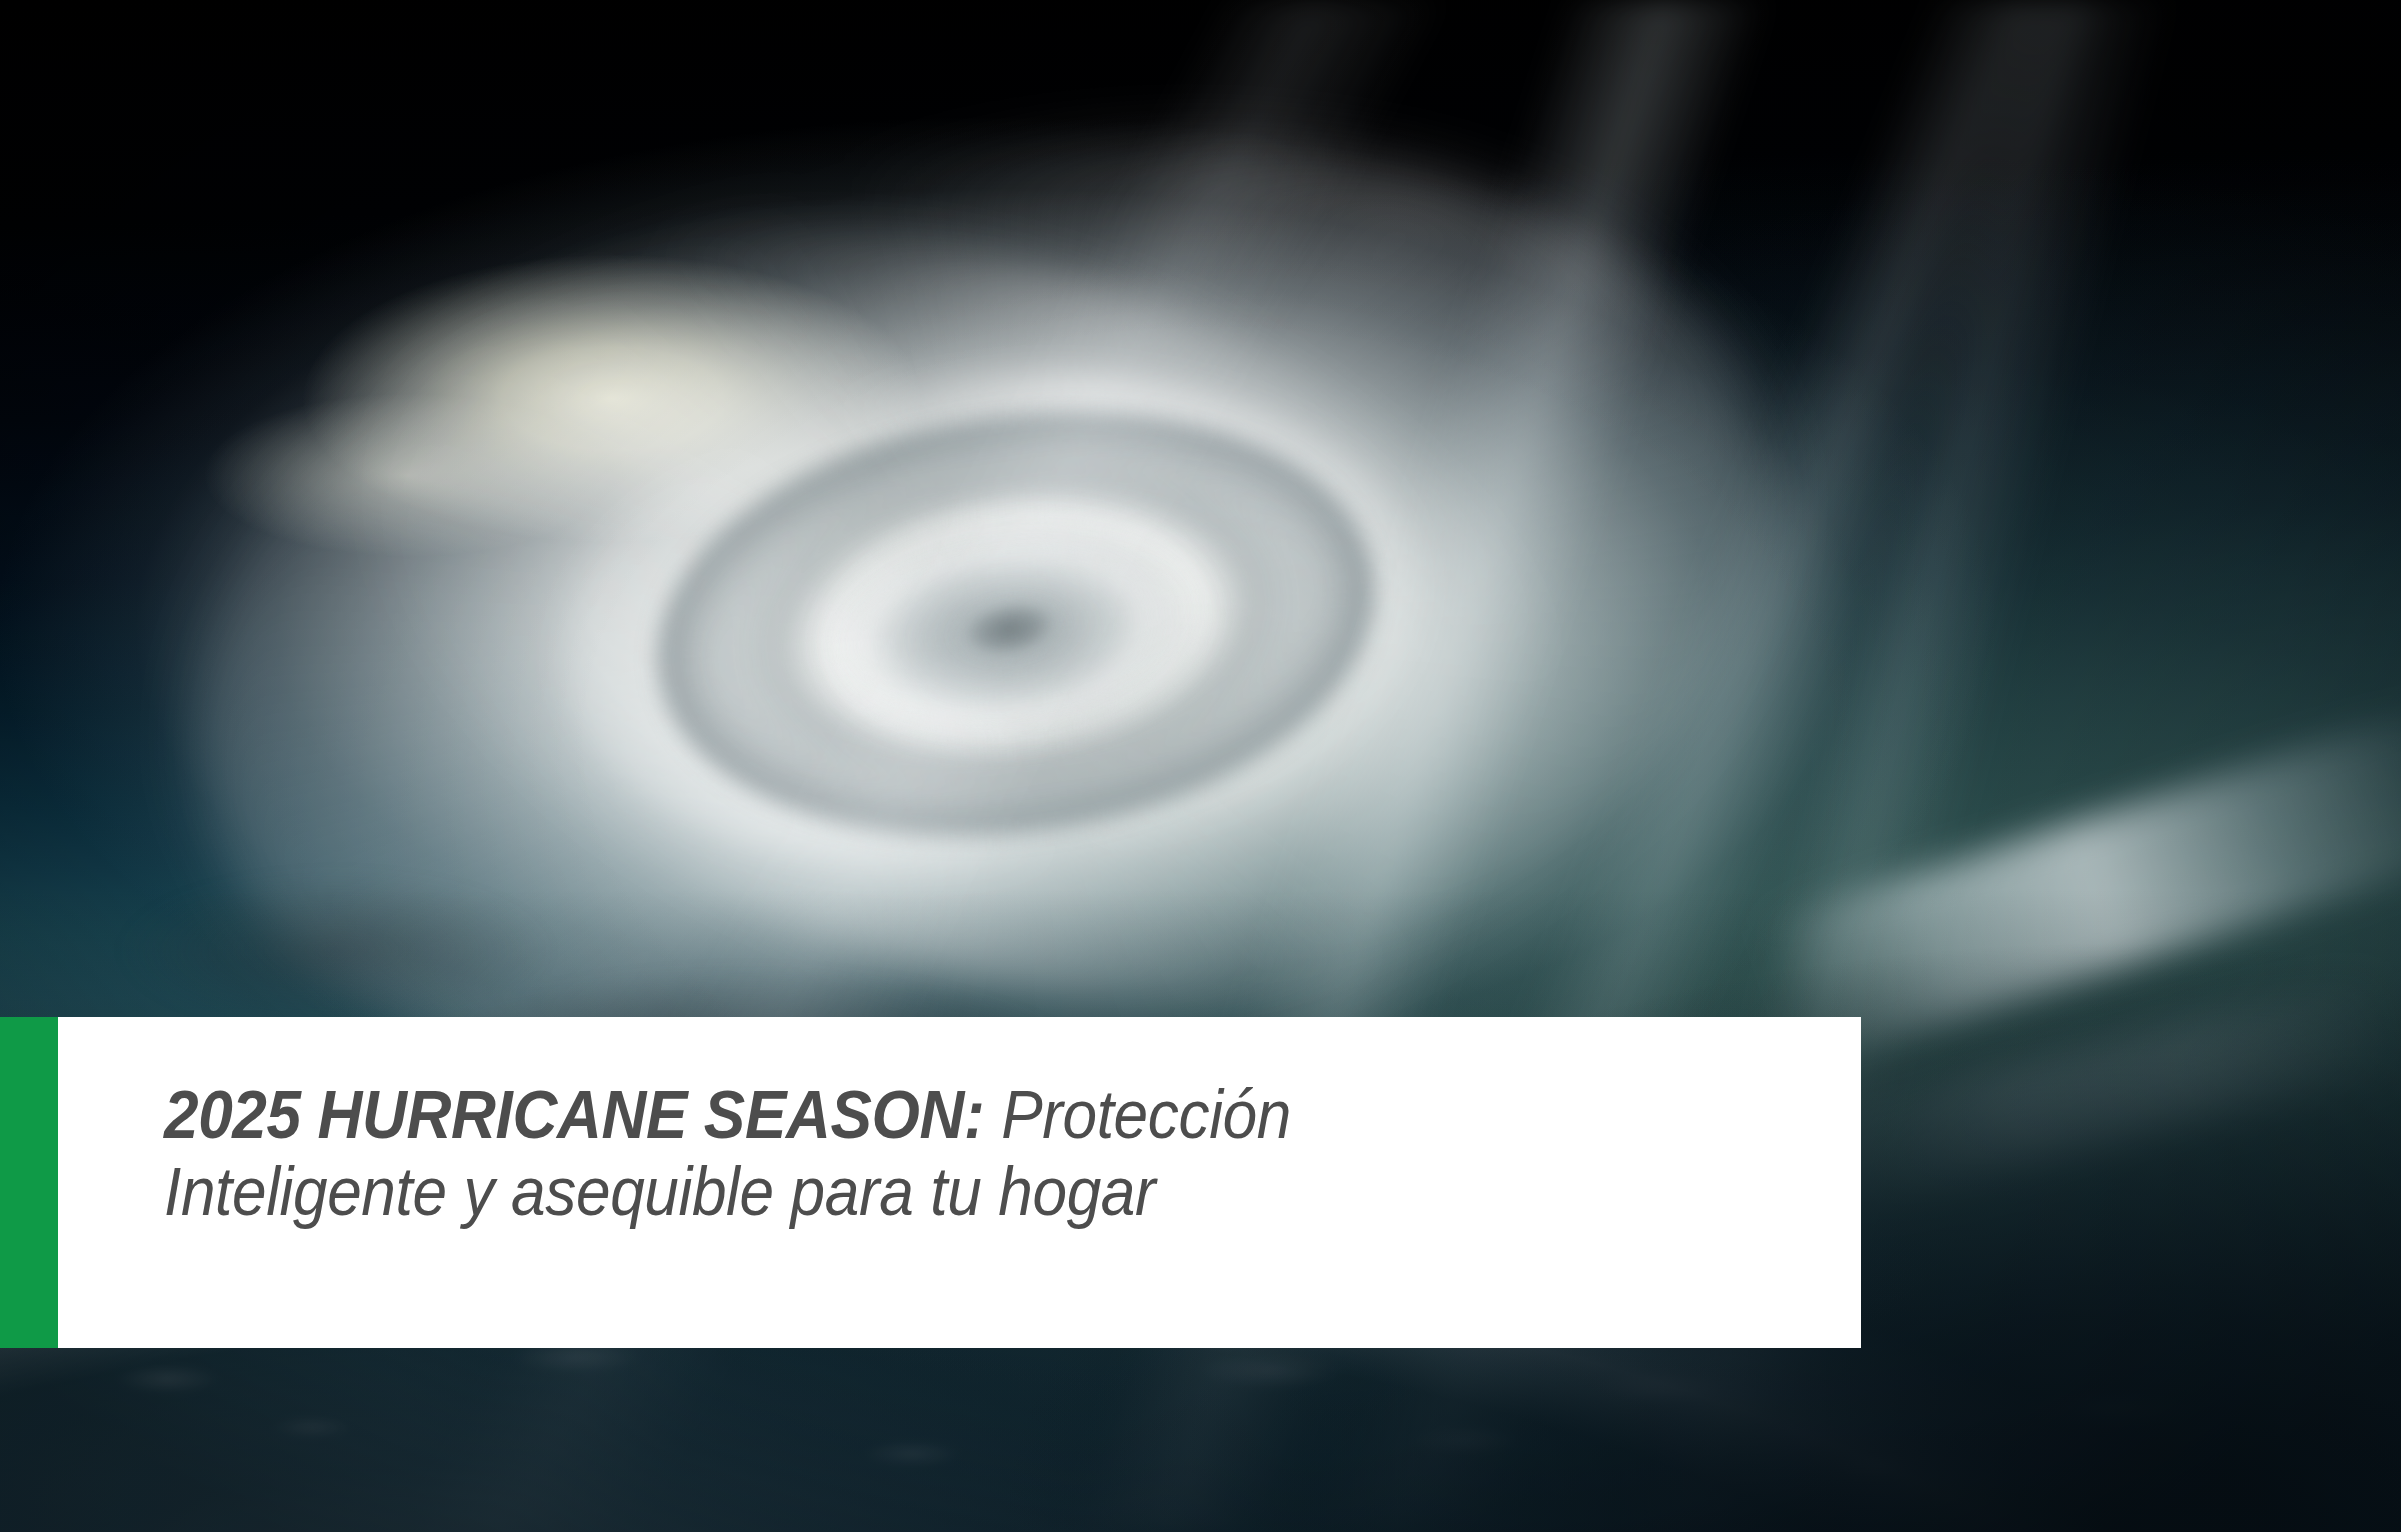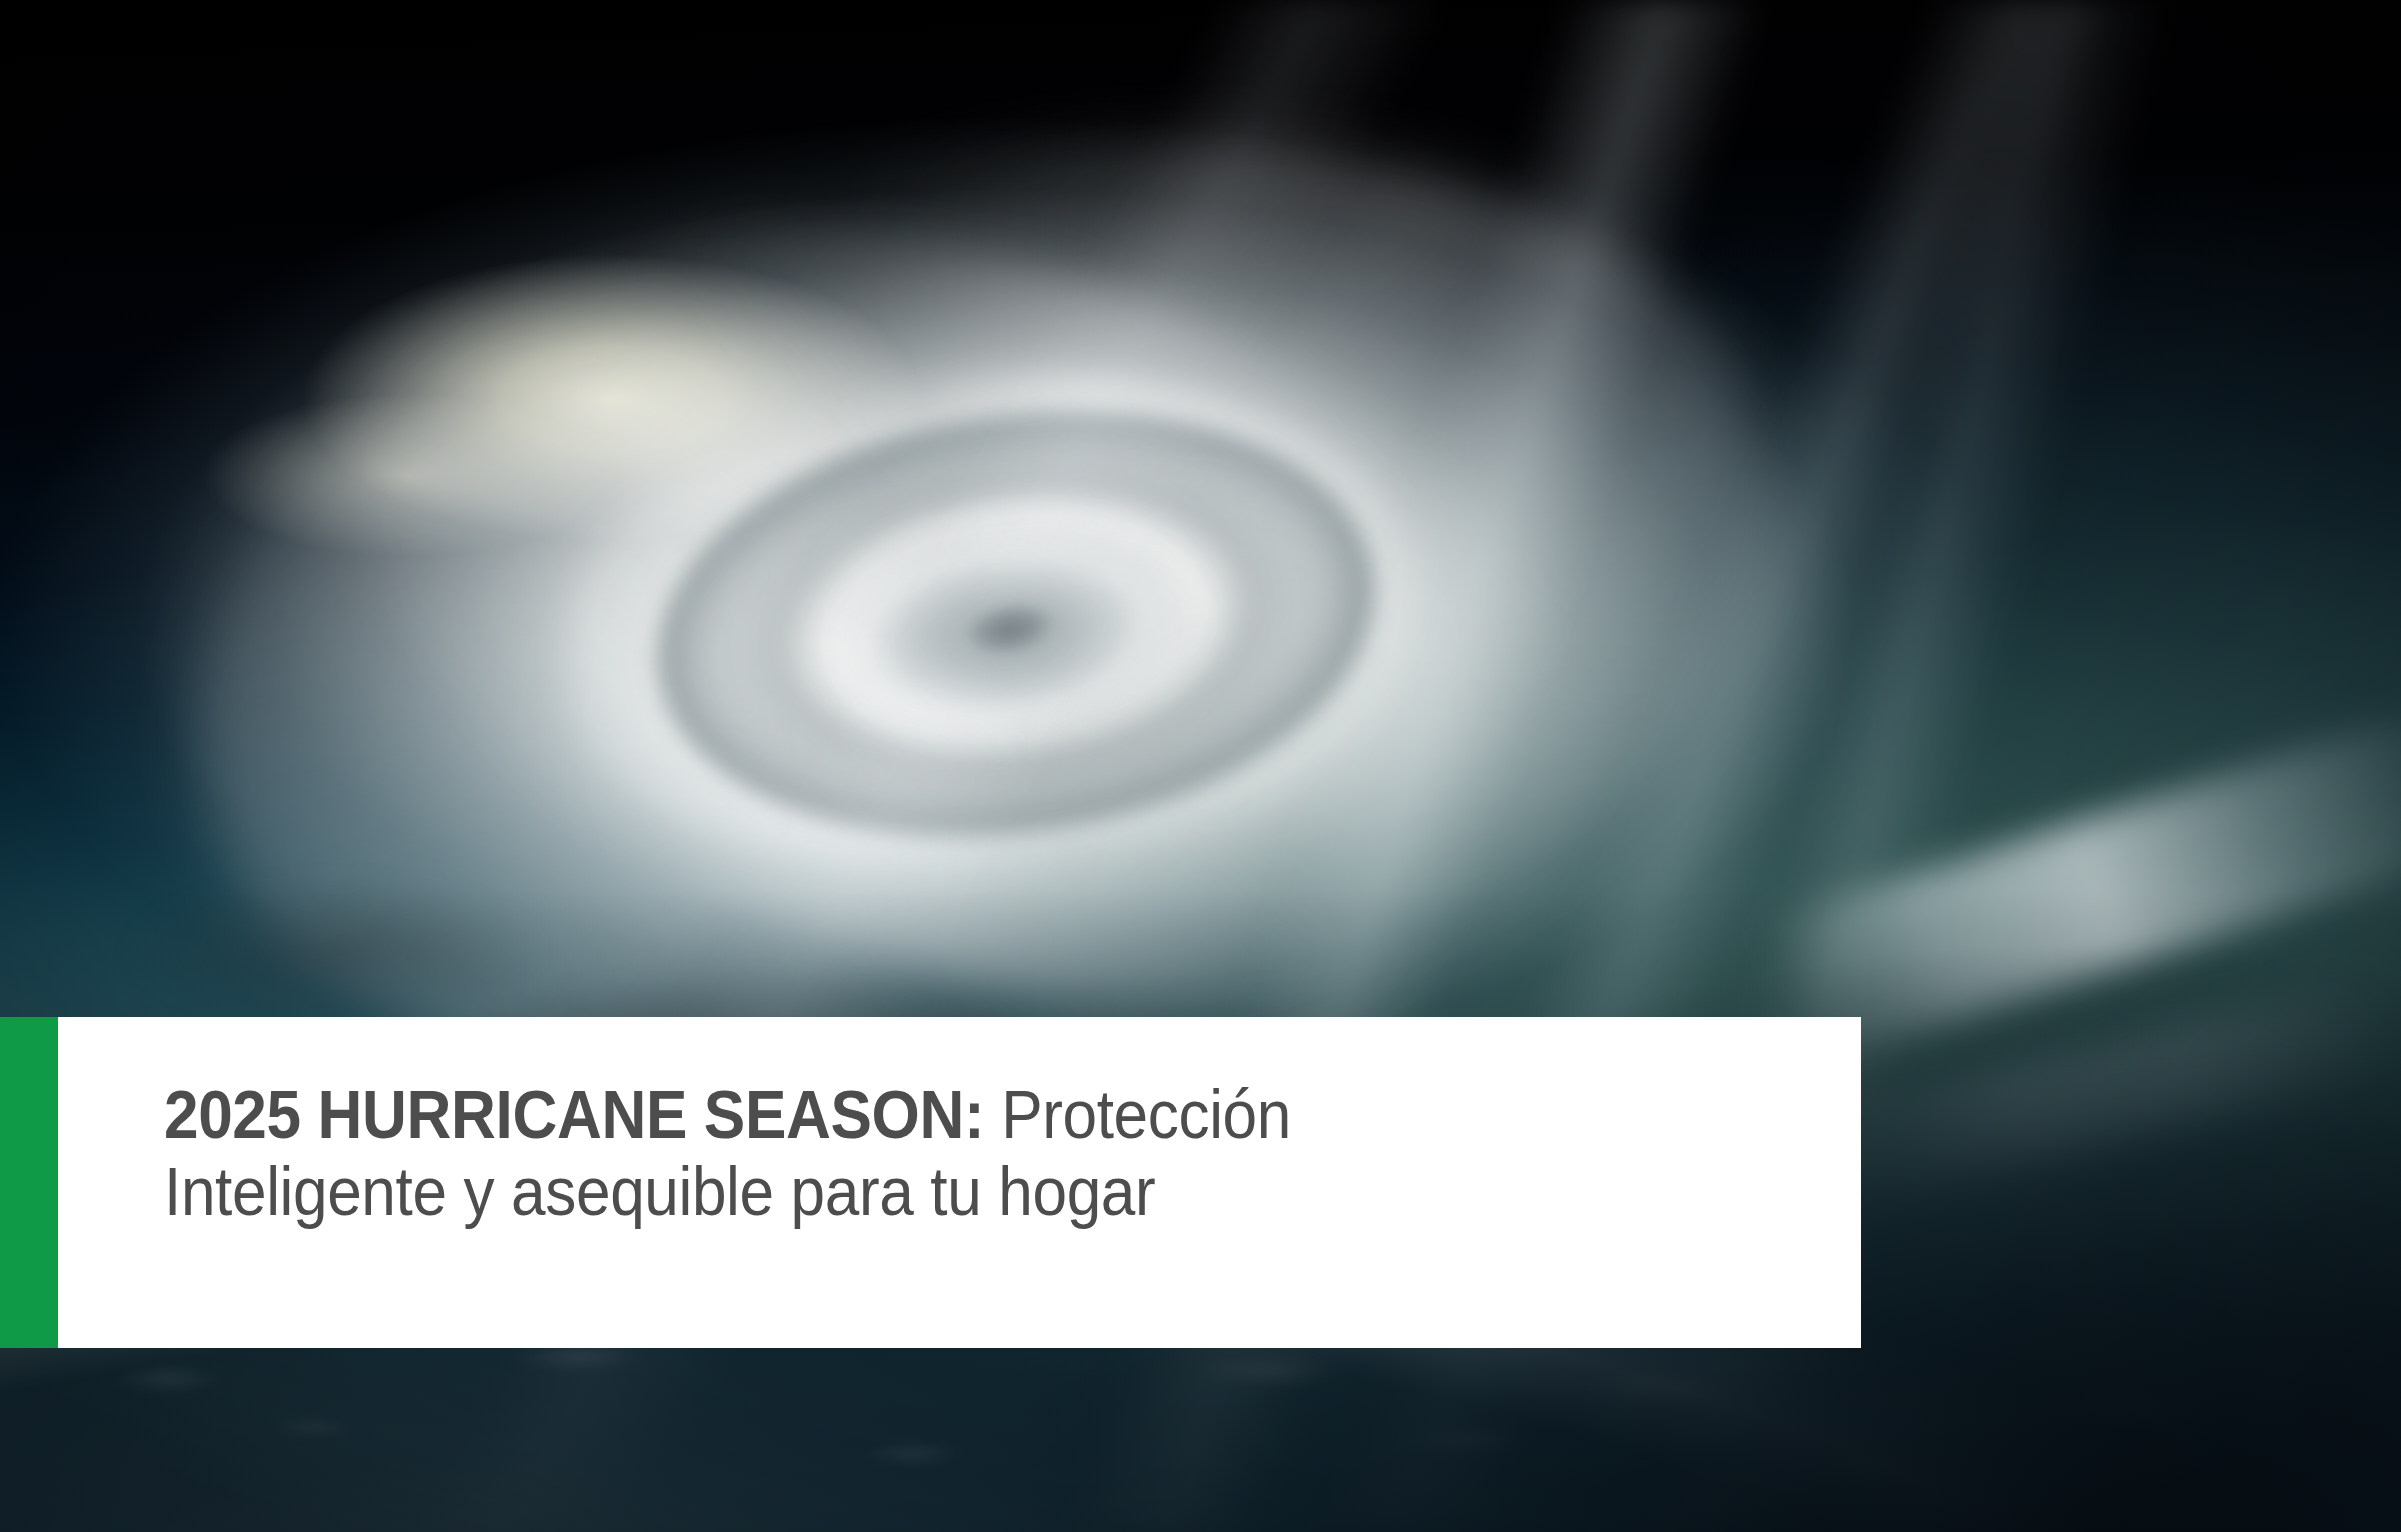--- a/index.html
+++ b/index.html
@@ -350,20 +350,21 @@
     flex: 1 1 auto;
     background: #ffffff;
     position: relative;
   }
   .banner-text {
     position: absolute;
     left: 106px;
     top: 63px;
     right: 32px;
     color: #4d4d4d;
+    font-style: italic;
   }
   .headline {
     font-size: 69px;
     line-height: 1.0;
     letter-spacing: -0.4px;
     white-space: nowrap;
     margin: 0 0 8px 0;
     font-weight: 400;
     transform: scaleX(0.90);
     transform-origin: left center;

